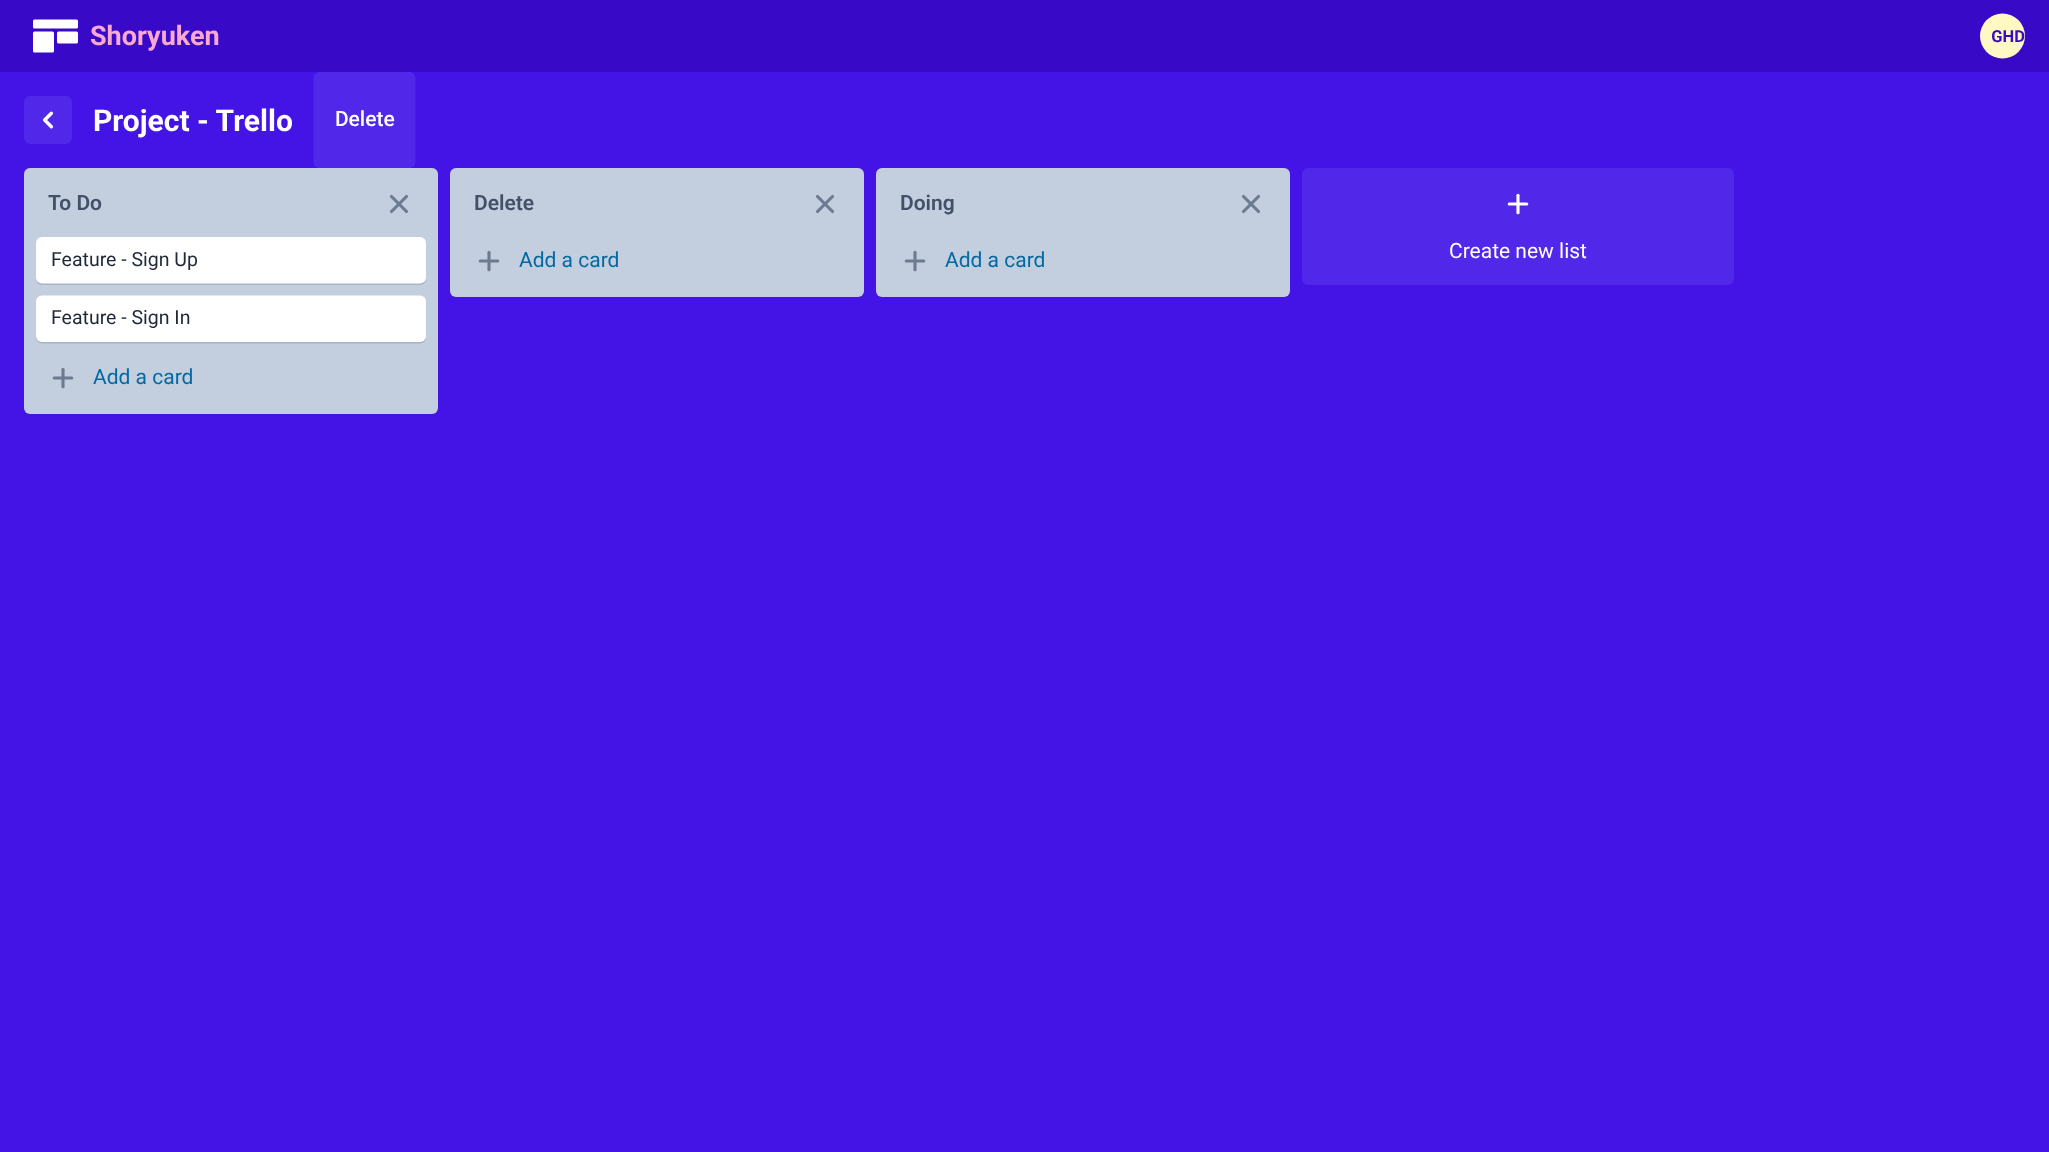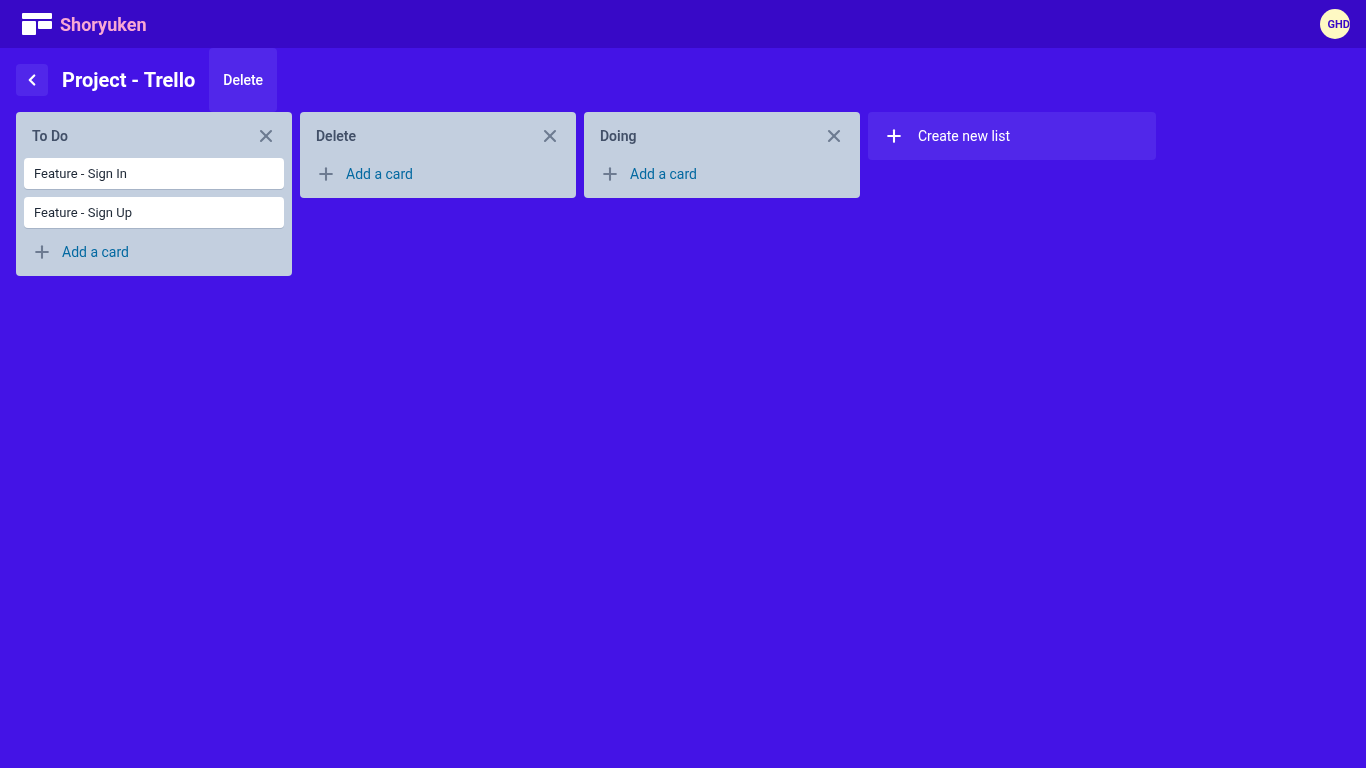--- a/index.html
+++ b/index.html
@@ -184,20 +184,21 @@
     width: 288px;
     background: #5127ea;
     border-radius: 4px;
     padding: 14px 16px;
     display: flex;
     align-items: center;
     gap: 14px;
     color: #fff;
     font-size: 14px;
     cursor: pointer;
+    flex-direction: column;
   }
   .create-list .plus-icon {
     color: #fff;
   }
 </style>
 </head>
 <body>
 
 <div class="navbar">
   <div class="brand">
@@ -231,24 +232,24 @@
     <div class="list-header">
       <span class="list-title">To Do</span>
       <span class="close-icon">
         <svg width="20" height="20" viewBox="0 0 24 24" fill="none" stroke="currentColor" stroke-width="2.5" stroke-linecap="round">
             <line x1="6" y1="6" x2="18" y2="18"></line>
             <line x1="18" y1="6" x2="6" y2="18"></line>
           </svg>
       </span>
     </div>
     <div class="card">
+      <span>Feature - Sign Up</span>
+    </div>
+    <div class="card">
       <span>Feature - Sign In</span>
-    </div>
-    <div class="card">
-      <span>Feature - Sign Up</span>
     </div>
     <div class="add-card-btn">
       <span class="plus-icon">
         <svg width="20" height="20" viewBox="0 0 24 24" fill="none" stroke="currentColor" stroke-width="2.5" stroke-linecap="round">
             <line x1="12" y1="5" x2="12" y2="19"></line>
             <line x1="5" y1="12" x2="19" y2="12"></line>
           </svg>
       </span>
       <span>Add a card</span>
     </div>

